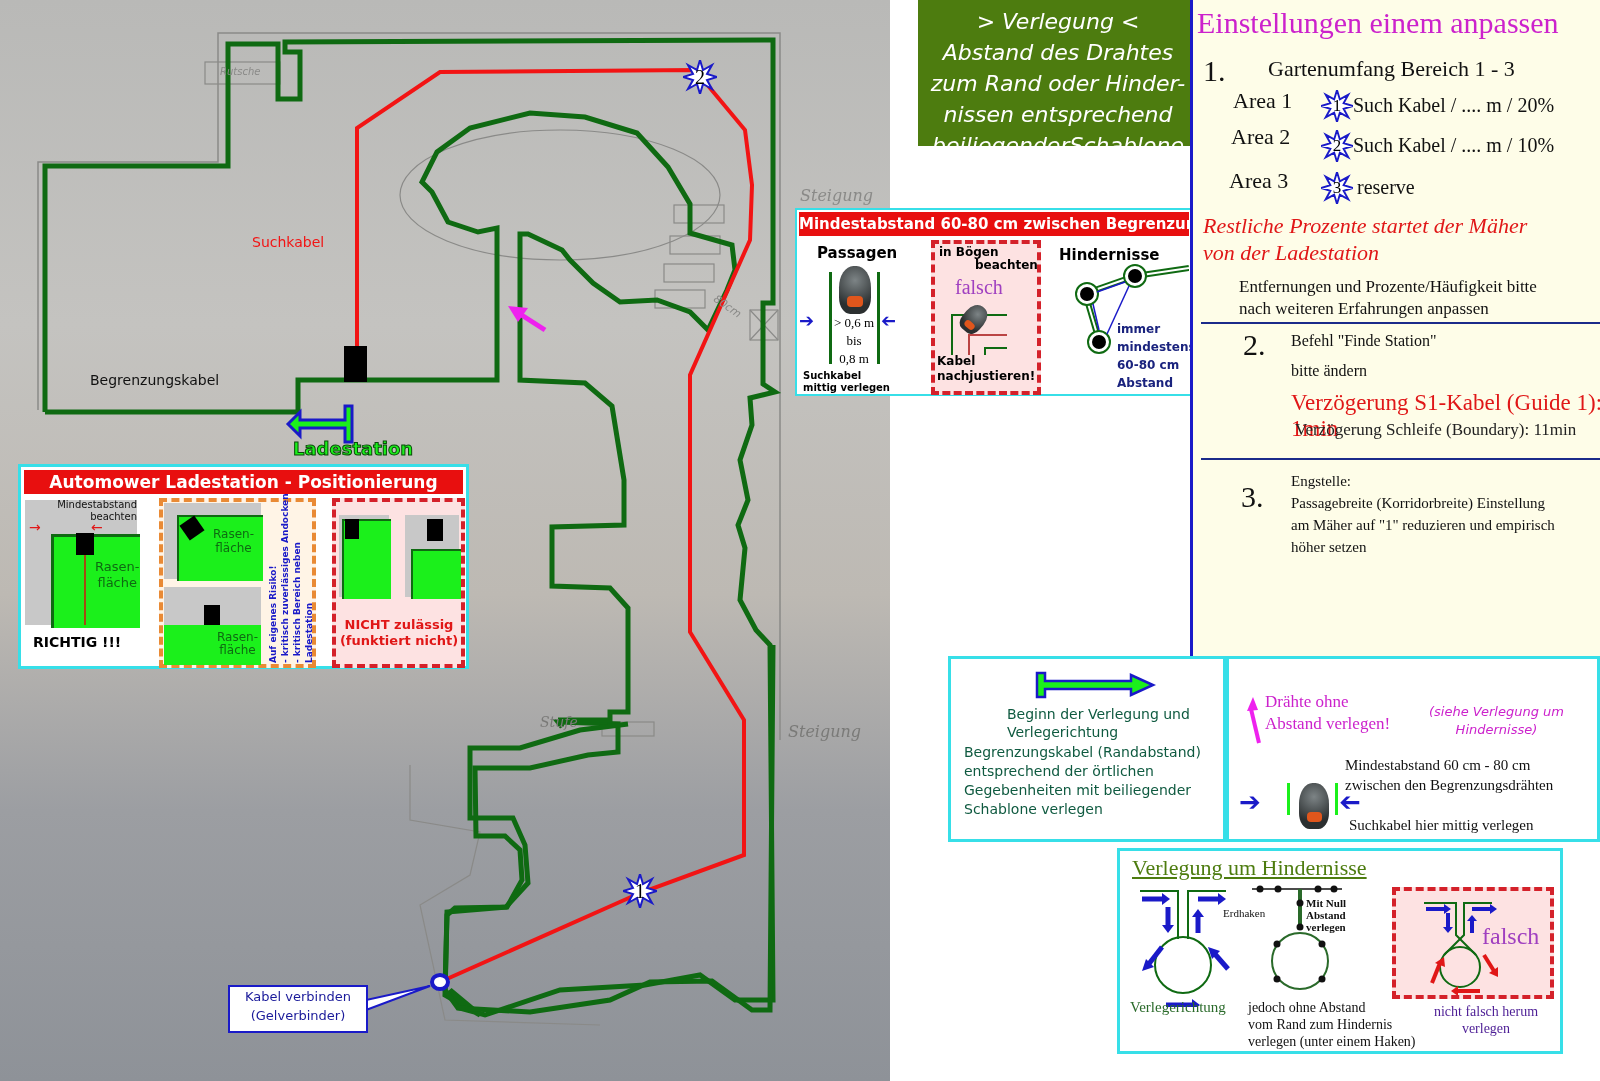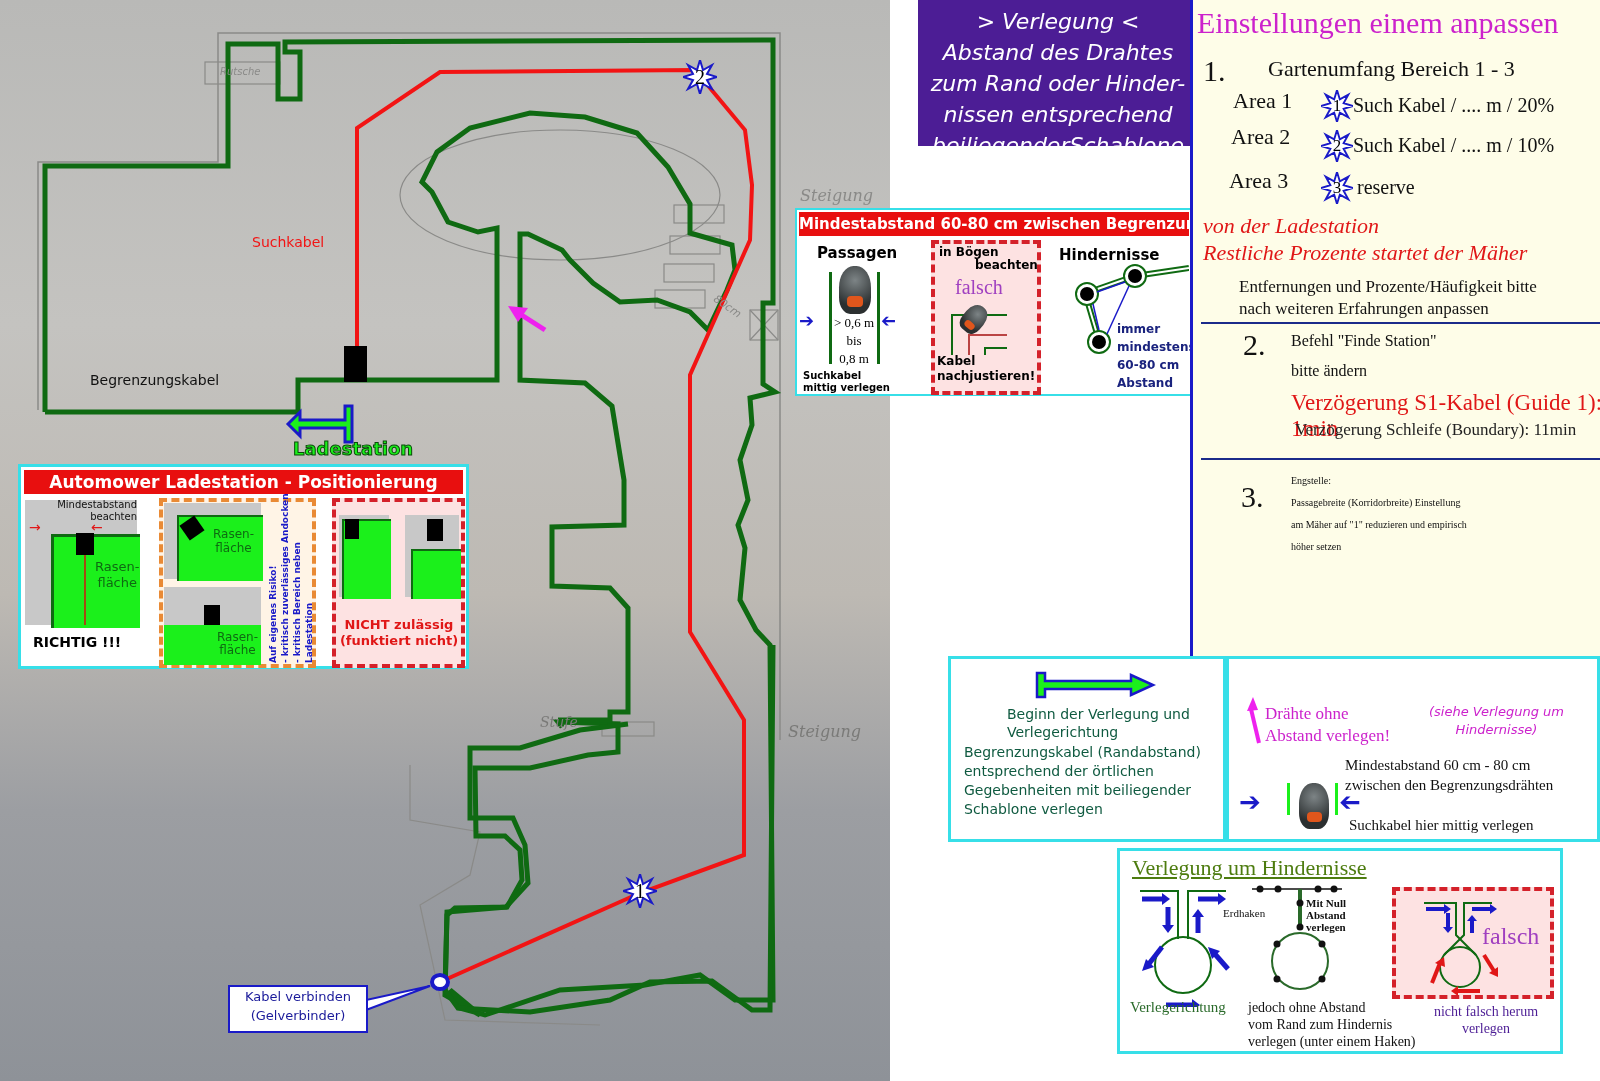--- a/index.html
+++ b/index.html
@@ -7,21 +7,21 @@
   .abs{position:absolute;}
   
   #photo{left:0;top:0;width:890px;height:1081px;background:linear-gradient(180deg,#b9b9b7 0%,#c4c3c0 30%,#bdb9b3 55%,#9c9ea2 75%,#8e9298 100%);}
   #photo svg{position:absolute;left:0;top:0;}
   .map-label{position:absolute;font-family:"DejaVu Sans",sans-serif;font-size:14px;}
   
   #right-panel{left:1190px;top:0;width:410px;height:660px;background:#fefde8;border-left:3px solid #1a1ac8;}
   .rp-text{position:absolute;font-family:"Liberation Serif",serif;color:#111;}
   .rp-rule{position:absolute;height:2px;background:#1b2a8a;}
   
-  #verlegung-box{left:918px;top:0;width:280px;height:146px;background:#4c1d95;color:#fff;font-style:italic;font-family:"DejaVu Sans",sans-serif;font-size:22px;line-height:31px;text-align:center;padding-top:6px;box-sizing:border-box;}
+  #verlegung-box{left:918px;top:0;width:280px;height:146px;background:#4d7c0f;color:#fff;font-style:italic;font-family:"DejaVu Sans",sans-serif;font-size:22px;line-height:31px;text-align:center;padding-top:6px;box-sizing:border-box;}
   
   .cyan{position:absolute;border:3px solid #37dfe8;background:#fff;box-sizing:border-box;}
   .banner{position:absolute;background:#e80f0f;color:#fff;font-family:"DejaVu Sans",sans-serif;font-weight:bold;text-align:center;white-space:nowrap;overflow:hidden;}
   .dash-red{position:absolute;border:4px dashed #d4212a;background:#fde2e2;box-sizing:border-box;}
   .dash-orange{position:absolute;border:4px dashed #e98a35;background:#fff4e6;box-sizing:border-box;}
   .grass{position:absolute;background:#1bf01b;}
   .gray{position:absolute;background:#c8c8c8;}
   .station{position:absolute;background:#000;}
   .bold-s{font-family:"DejaVu Sans",sans-serif;font-weight:bold;}
   .serif{font-family:"Liberation Serif",serif;}
@@ -265,38 +265,38 @@
   <div class="rp-text" style="left:36px;top:168px;font-size:22px;">Area 3</div>
   <div class="abs" style="left:128px;top:172px;width:32px;height:32px;">
     <svg width="32" height="32" viewBox="0 0 34 34">
         <polygon points="17,0 20,10 29,5 24,14 34,17 24,20 29,29 20,24 17,34 14,24 5,29 10,20 0,17 10,14 5,5 14,10" fill="#fff" stroke="#1a1ac8" stroke-width="2"></polygon>
       </svg>
     <span class="abs serif" style="left:0;top:0;width:32px;line-height:32px;text-align:center;font-size:17px;">3</span>
   </div>
   <div class="rp-text" style="left:164px;top:176px;font-size:20px;">reserve</div>
 
   <div class="rp-text" style="left:10px;top:212px;font-size:22px;font-style:italic;color:#e01717;line-height:27px;">
+    <div>Restliche Prozente  startet der Mäher</div>
     <div>von der Ladestation</div>
-    <div>Restliche Prozente  startet der Mäher</div>
   </div>
   <div class="rp-text" style="left:46px;top:276px;font-size:17px;line-height:22px;">
     <div>Entfernungen und Prozente/Häufigkeit bitte</div>
     <div>nach weiteren Erfahrungen anpassen</div>
   </div>
   <div class="rp-rule" style="left:8px;top:322px;width:402px;"></div>
 
   <div class="rp-text" style="left:50px;top:328px;font-size:30px;">2.</div>
   <div class="rp-text" style="left:98px;top:332px;font-size:16px;">Befehl "Finde Station"</div>
   <div class="rp-text" style="left:98px;top:362px;font-size:16px;">bitte ändern</div>
   <div class="rp-text" style="left:98px;top:390px;font-size:23px;color:#e01717;">Verzögerung S1-Kabel (Guide 1): 1min</div>
   <div class="rp-text" style="left:102px;top:420px;font-size:17px;color:#222;">Verzögerung Schleife (Boundary): 11min</div>
   <div class="rp-rule" style="left:8px;top:458px;width:402px;"></div>
 
   <div class="rp-text" style="left:48px;top:480px;font-size:30px;">3.</div>
-  <div class="rp-text" style="left:98px;top:470px;font-size:10px;line-height:22px;">
+  <div class="rp-text" style="left:98px;top:470px;font-size:15px;line-height:22px;">
     <div>Engstelle:</div>
     <div>Passagebreite (Korridorbreite) Einstellung</div>
     <div>am Mäher auf "1" reduzieren und empirisch</div>
     <div>höher setzen</div>
   </div>
 </div>
 
 <div class="cyan" style="left:948px;top:656px;width:278px;height:186px;">
   <svg class="abs" style="left:84px;top:12px;" width="122" height="28">
     <polygon points="2,2 10,2 10,10 96,10 96,4 118,14 96,24 96,18 10,18 10,26 2,26" fill="#1bf01b" stroke="#1a1ac8" stroke-width="2.5"></polygon>
@@ -311,21 +311,21 @@
     <div>Gegebenheiten mit beiliegender</div>
     <div>Schablone verlegen</div>
   </div>
 </div>
 
 <div class="cyan" style="left:1226px;top:656px;width:374px;height:186px;">
   <svg class="abs" style="left:16px;top:38px;" width="22" height="48">
     <line x1="14" y1="46" x2="6" y2="12" stroke="#ee22ee" stroke-width="4"></line>
     <polygon points="2,14 8,0 13,13" fill="#ee22ee"></polygon>
   </svg>
-  <div class="abs serif" style="left:36px;top:44px;font-size:17px;line-height:22px;color:#cc22cc;">
+  <div class="abs serif" style="left:36px;top:32px;font-size:17px;line-height:22px;color:#cc22cc;">
     <div>Drähte ohne</div>
     <div>Abstand verlegen!</div>
   </div>
   <div class="abs" style="left:200px;top:44px;font-size:13px;line-height:18px;color:#cc22cc;font-style:italic;text-align:center;">
     <div>(siehe Verlegung um</div>
     <div>Hindernisse)</div>
   </div>
   <div class="abs serif" style="left:116px;top:96px;font-size:15px;line-height:20px;color:#111;">
     <div>Mindestabstand 60 cm - 80 cm</div>
     <div>zwischen den Begrenzungsdrähten</div>

